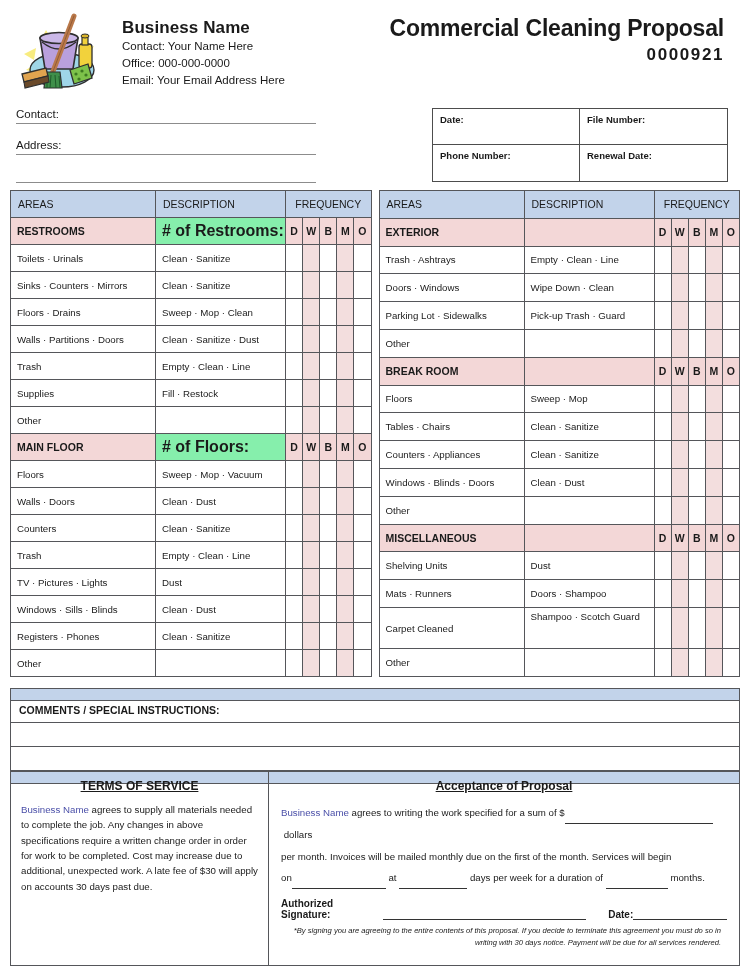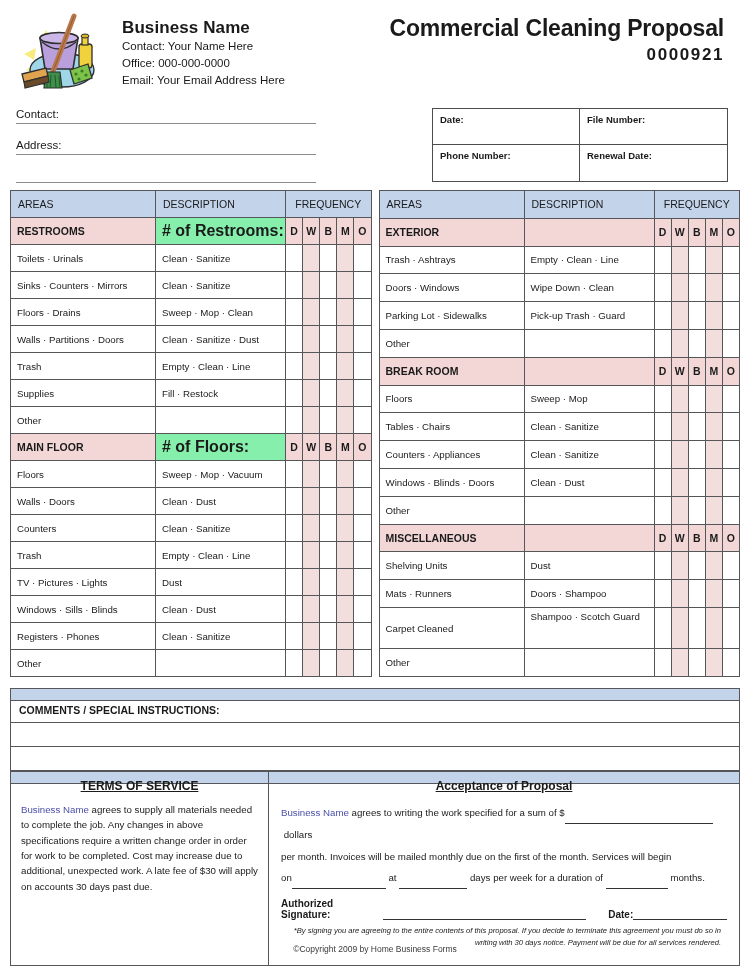--- a/index.html
+++ b/index.html
@@ -498,15 +498,14 @@
         <span>Authorized Signature:</span>
           <span class="ln" style="width:208px"></span>
         <span style="margin-left:22px">Date:</span>
           <span class="ln" style="width:96px"></span>
       </div>
 
       <div class="fineprint">*By signing you are agreeing to the entire contents of this proposal.  If you decide to terminate this agreement you must do so in writing with 30 days notice.  Payment will be due for all services rendered.</div>
     </div>
   </div>
 
-  <div class="footer">©Copyright 2009 by Home Business Forms</div>
 
 </div>
 
 </body></html>

